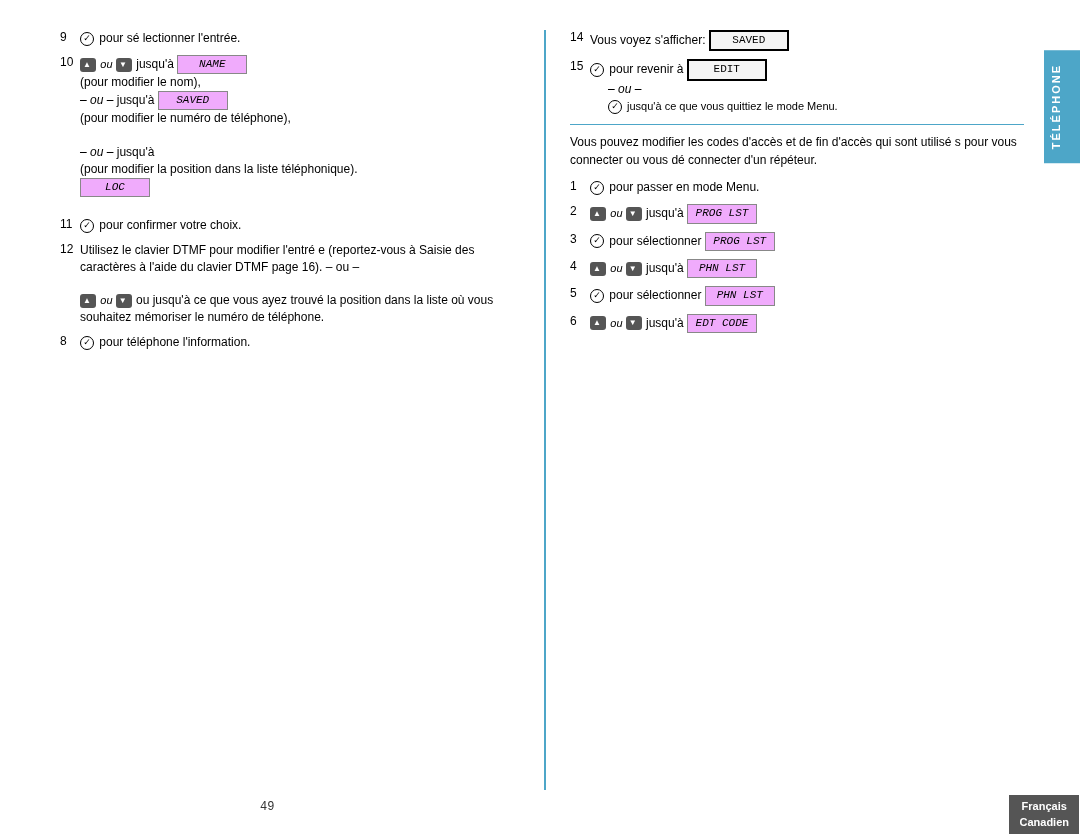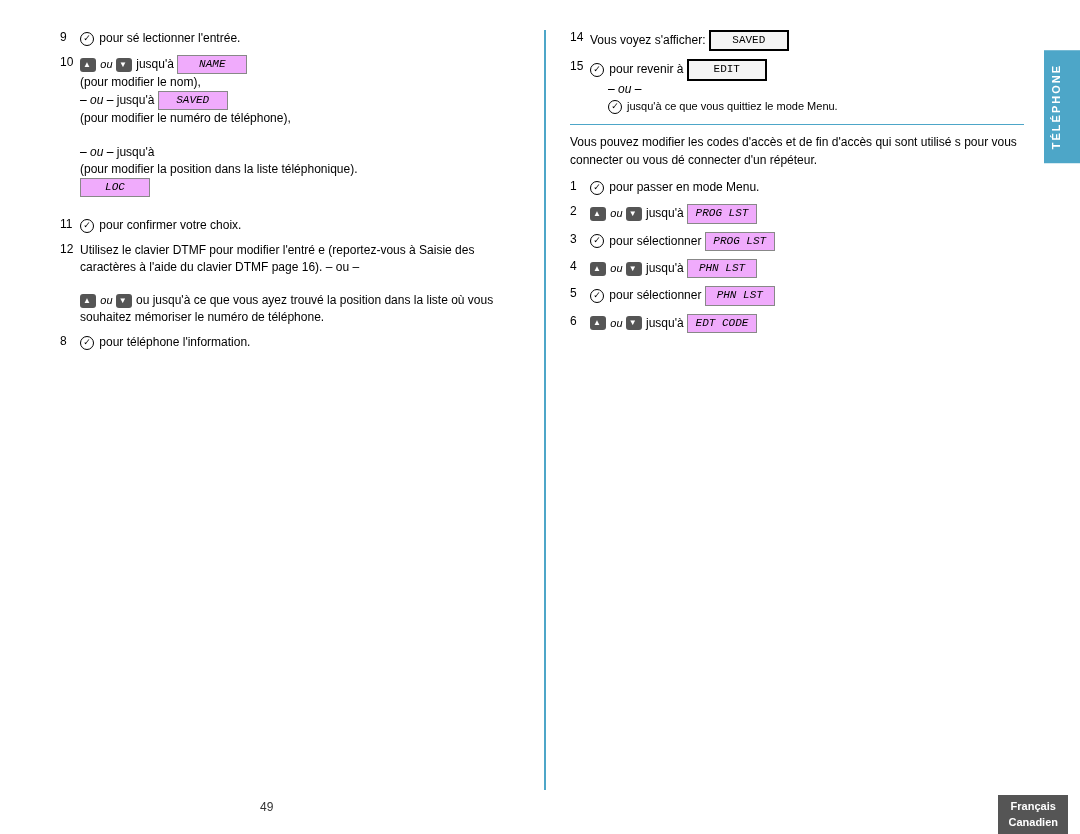--- a/index.html
+++ b/index.html
@@ -154,20 +154,21 @@
       font-style: italic;
       font-size: 11px;
     }
 
     .page-footer {
       display: flex;
       justify-content: flex-end;
       align-items: center;
       padding: 10px 0 0 0;
       border-top: none;
+      font-family: Liberation Mono, monospace;
     }
 
     .page-num {
       font-size: 12px;
       color: #333;
       margin-right: auto;
       padding-left: 200px;
     }
 
     
@@ -194,21 +195,21 @@
       text-align: center;
       position: absolute;
       top: 50px;
       right: 0;
     }
 
     
     .bottom-right {
       position: absolute;
       bottom: 0;
-      right: 12px;
+      right: 1px;
       display: flex;
       flex-direction: column;
     }
 
     .lang-tab {
       background: #555;
       color: white;
       font-size: 11px;
       font-weight: bold;
       padding: 4px 10px;

